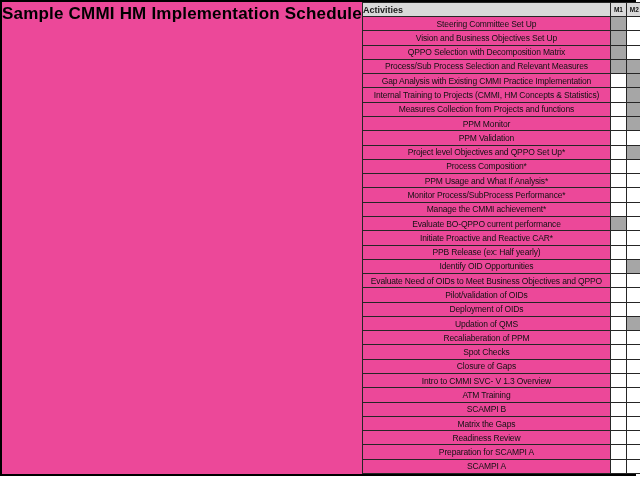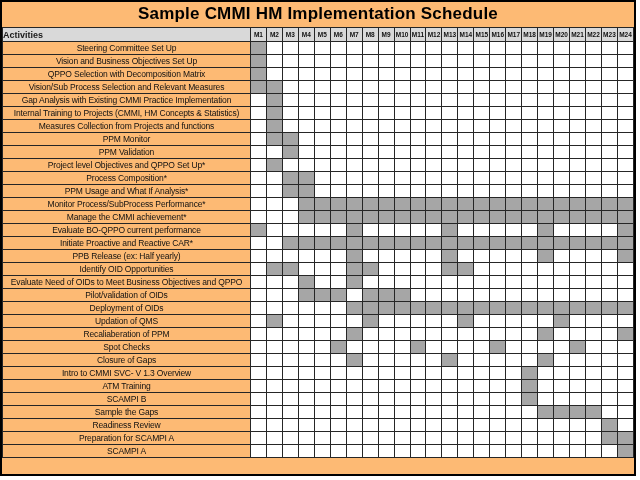--- a/index.html
+++ b/index.html
@@ -1,20 +1,20 @@
 <!DOCTYPE html>
 <html><head>
 <meta charset="utf-8">
 <style>
   html,body{margin:0;padding:0;background:#fff;}
   *{box-sizing:border-box;}
   .slide{
     width:636px;height:476px;border:2px solid #000;margin:0;
-    font-family:"Liberation Sans",sans-serif;color:#000;background:#fdba74;
-    display:flex;flex-direction:column;
+    font-family:"Liberation Sans",sans-serif;color:#000;background:#ec4899;
+    display:flex;flex-direction:row;
   }
   .title{
     height:25px;line-height:24px;text-align:center;
     font-size:17px;font-weight:600;letter-spacing:.2px;flex:0 0 auto;
   }
   table.sched{
     border-collapse:collapse;table-layout:fixed;width:632px;flex:0 0 auto;
     border:1px solid #701a75;
   }
   table.sched th,table.sched td{
@@ -153,21 +153,21 @@
           <td class="mcell"></td>
           <td class="mcell"></td>
           <td class="mcell"></td>
           <td class="mcell"></td>
           <td class="mcell"></td>
           <td class="mcell"></td>
           <td class="mcell"></td>
           <td class="mcell"></td>
         </tr>
         <tr class="arow">
-          <td class="alabel">Vision/Sub Process Selection and Relevant Measures</td>
+          <td class="alabel">Process/Sub Process Selection and Relevant Measures</td>
           <td class="mcell on"></td>
           <td class="mcell on"></td>
           <td class="mcell"></td>
           <td class="mcell"></td>
           <td class="mcell"></td>
           <td class="mcell"></td>
           <td class="mcell"></td>
           <td class="mcell"></td>
           <td class="mcell"></td>
           <td class="mcell"></td>
@@ -828,21 +828,21 @@
           <td class="mcell"></td>
           <td class="mcell on"></td>
           <td class="mcell"></td>
           <td class="mcell"></td>
           <td class="mcell"></td>
           <td class="mcell"></td>
           <td class="mcell"></td>
           <td class="mcell"></td>
         </tr>
         <tr class="arow">
-          <td class="alabel">Sample the Gaps</td>
+          <td class="alabel">Matrix the Gaps</td>
           <td class="mcell"></td>
           <td class="mcell"></td>
           <td class="mcell"></td>
           <td class="mcell"></td>
           <td class="mcell"></td>
           <td class="mcell"></td>
           <td class="mcell"></td>
           <td class="mcell"></td>
           <td class="mcell"></td>
           <td class="mcell"></td>

